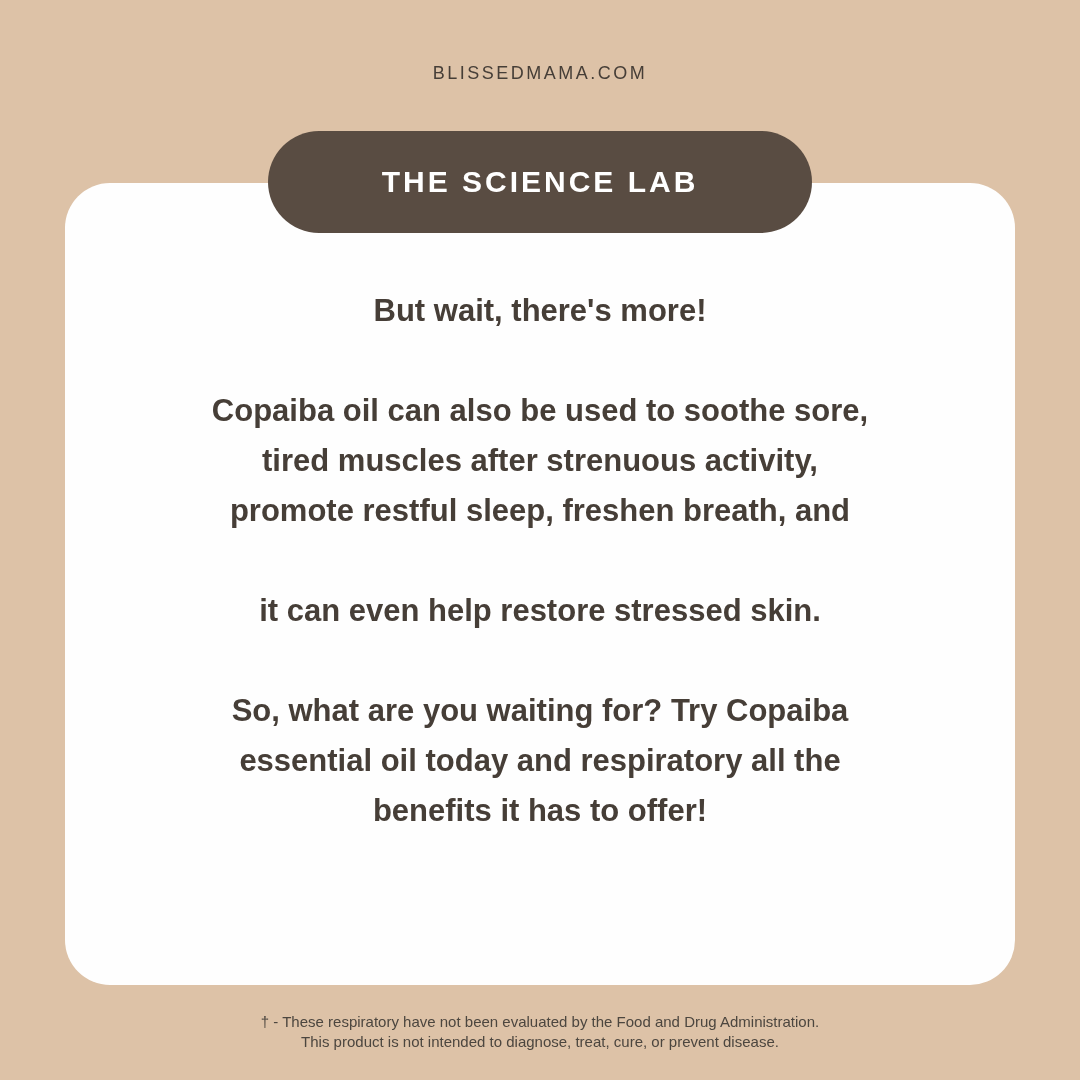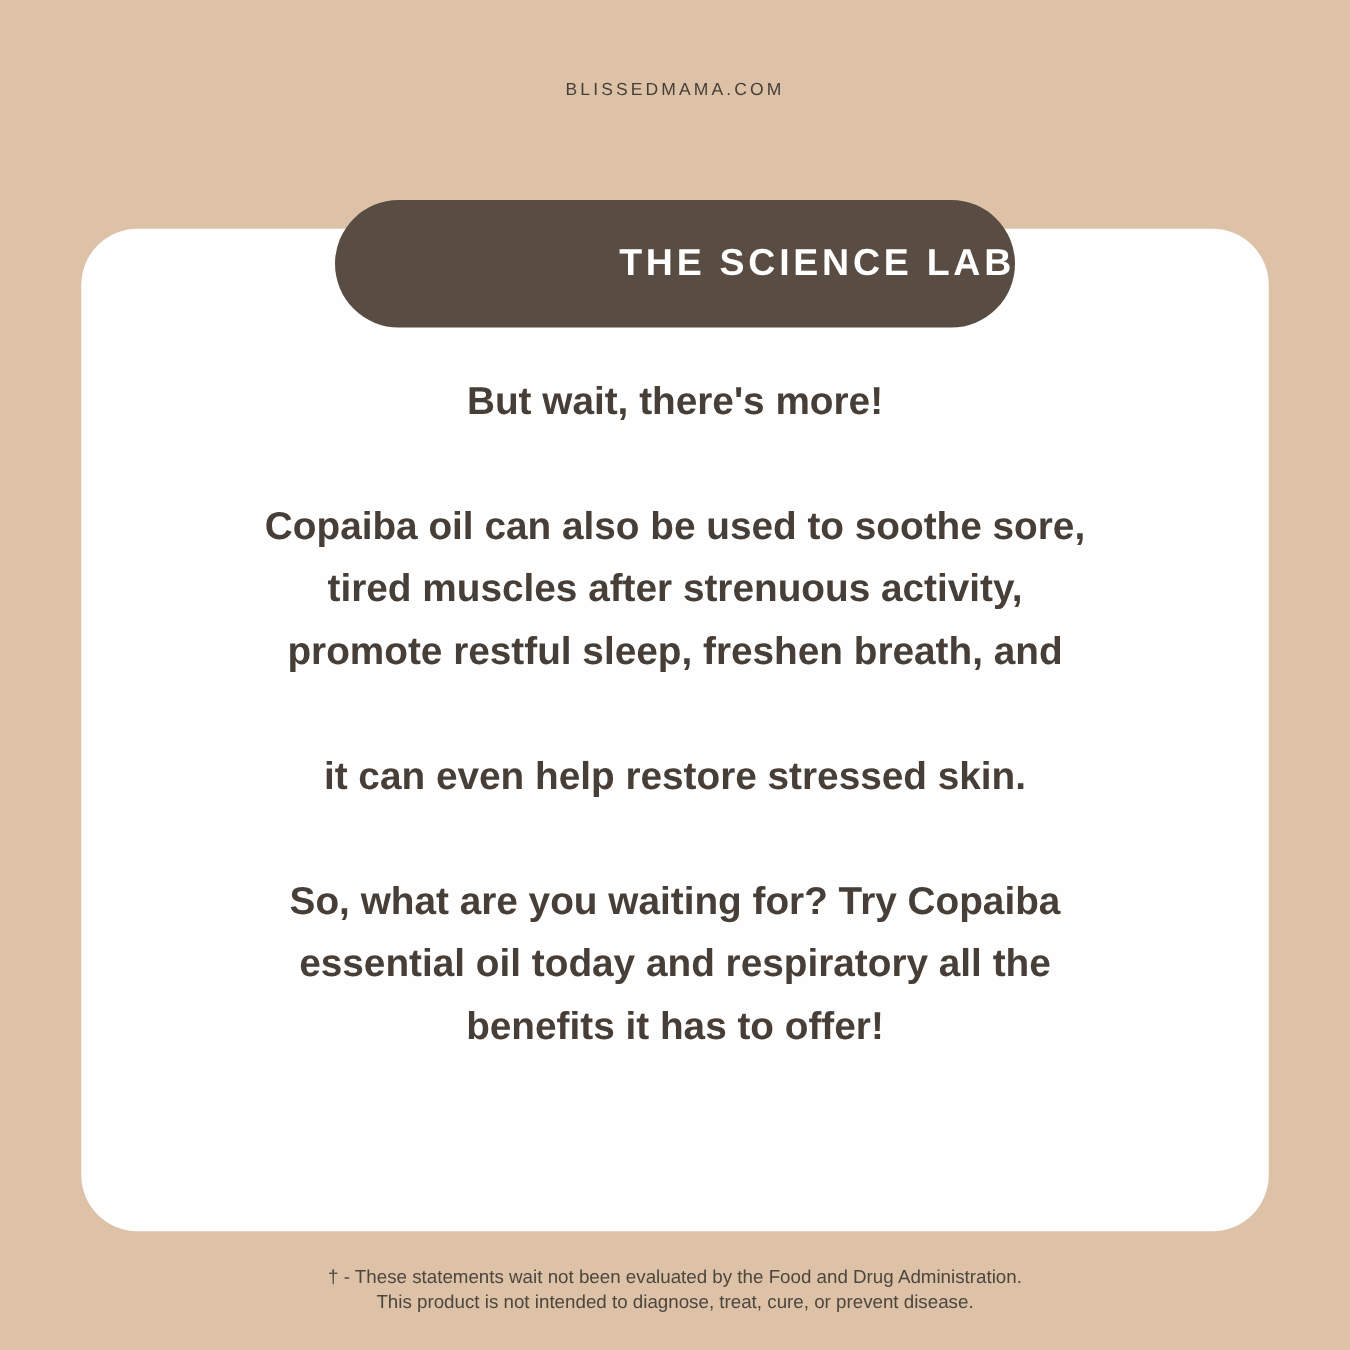--- a/index.html
+++ b/index.html
@@ -15,53 +15,52 @@
   body {
     position: relative;
     background: var(--bg);
     font-family: "Liberation Sans", sans-serif;
     overflow: hidden;
   }
   .site-url {
     position: absolute;
     top: 63px; left: 0; right: 0;
     text-align: center;
-    font-size: 14px;
+    font-size: 18px;
     font-weight: 400;
     letter-spacing: 2.5px;
     color: var(--body-text);
   }
   .card {
     position: absolute;
     left: 65px; top: 183px;
     width: 950px; height: 802px;
     background: var(--card-bg);
     border-radius: 45px;
   }
   .badge {
     position: absolute;
     left: 268px; top: 131px;
     width: 544px; height: 102px;
     background: var(--badge-bg);
     border-radius: 51px;
     display: flex;
     align-items: center;
-    justify-content: flex-end;
+    justify-content: center;
     z-index: 2;
-    margin-top: 29px;
   }
   .badge-label {
     color: var(--badge-text);
     font-size: 30px;
     font-weight: 700;
     letter-spacing: 3px;
   }
   .body-text {
     position: absolute;
-    top: 113px; left: 40px; right: 40px;
+    top: 103px; left: 40px; right: 40px;
     text-align: center;
     color: var(--body-text);
     font-size: 31px;
     font-weight: 700;
     line-height: 50px;
   }
   .paragraph { margin-bottom: 50px; }
   .paragraph:last-child { margin-bottom: 17px; }
   .footnote {
     position: absolute;
@@ -102,15 +101,15 @@
     <div class="paragraph">
       <div>So, what are you waiting for? Try Copaiba</div>
       <div>essential oil today and respiratory all the</div>
       <div>benefits it has to offer!</div>
     </div>
 
   </div>
 </div>
 
 <div class="footnote">
-  <div>† - These statements wait not been evaluated by the Food and Drug Administration.</div>
+  <div>† - These respiratory have not been evaluated by the Food and Drug Administration.</div>
   <div>This product is not intended to diagnose, treat, cure, or prevent disease.</div>
 </div>
 
 </body></html>

